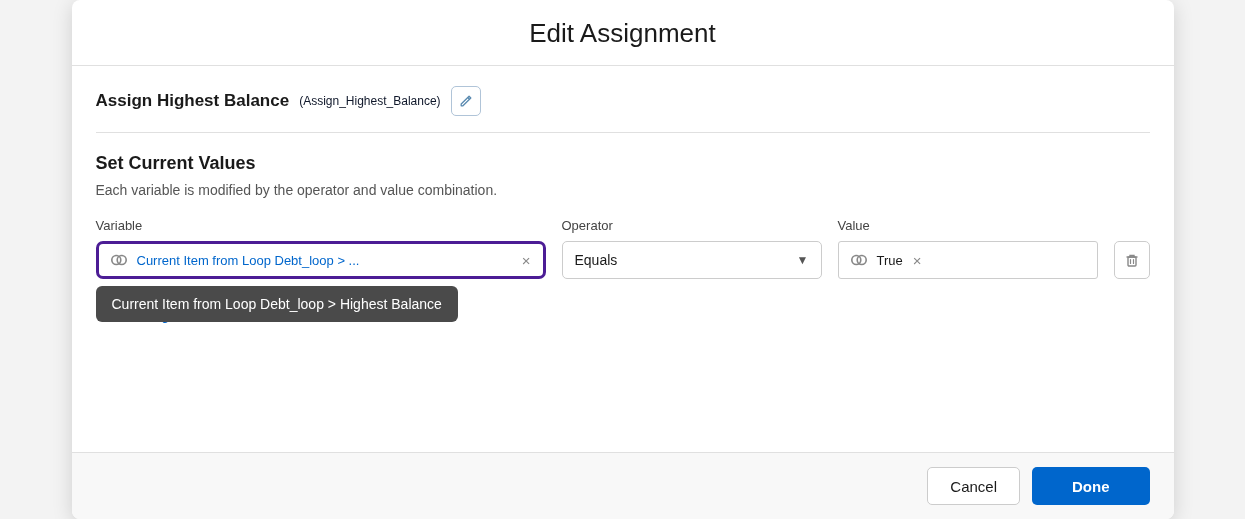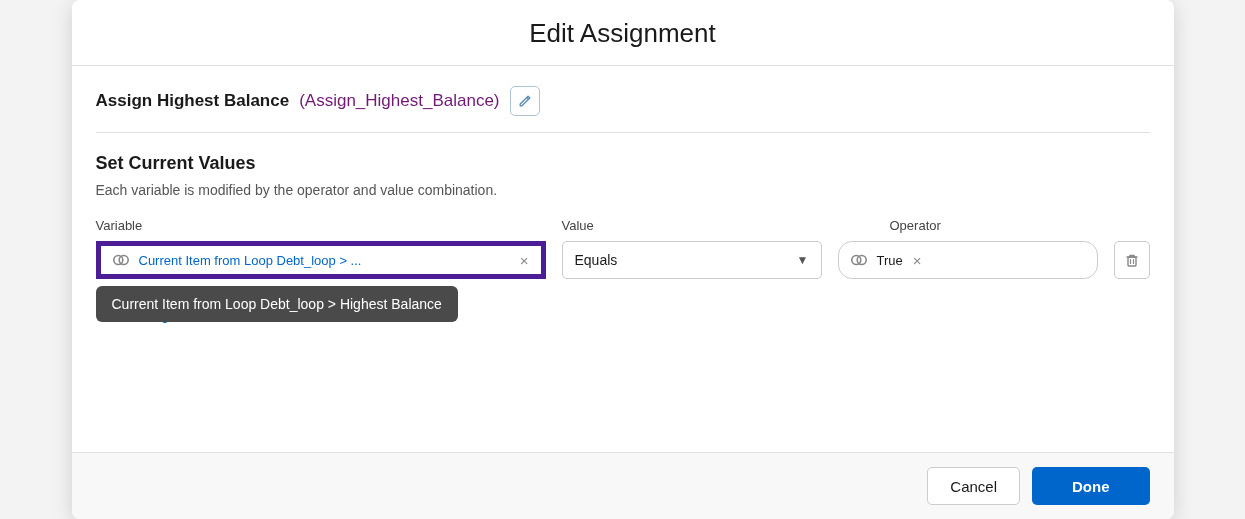--- a/index.html
+++ b/index.html
@@ -43,23 +43,23 @@
       padding-bottom: 16px;
       border-bottom: 1px solid #e0e0e0;
       margin-bottom: 20px;
     }
     .assignment-name-bold {
       font-size: 17px;
       font-weight: 700;
       color: #1a1a1a;
     }
     .assignment-name-normal {
-      font-size: 17px;
+      font-size: 12px;
       font-weight: 400;
-      color: #701a75;
+      color: #0f172a;
     }
     .edit-icon-btn {
       width: 30px;
       height: 30px;
       border: 1.5px solid #b0c4d8;
       border-radius: 5px;
       background: #fff;
       display: flex;
       align-items: center;
       justify-content: center;
@@ -93,22 +93,22 @@
     .value-col { flex: 1; }
     .fields-row {
       display: flex;
       gap: 16px;
       align-items: center;
       position: relative;
     }
     .variable-field {
       width: 450px;
       height: 38px;
-      border: 5px solid #4c1d95;
-      border-radius: 0;
+      border: 3px solid #4c1d95;
+      border-radius: 7px;
       display: flex;
       align-items: center;
       gap: 8px;
       padding: 0 10px;
       background: #fff;
       position: relative;
     }
     .loop-icon {
       width: 20px;
       height: 20px;
@@ -150,21 +150,21 @@
       color: #1a1a1a;
     }
     .operator-select .chevron {
       font-size: 12px;
       color: #555;
     }
     .value-field {
       flex: 1;
       height: 38px;
       border: 1px solid #ccc;
-      border-radius: 14px;
+      border-radius: 3px;
       background: #fff;
       display: flex;
       align-items: center;
       gap: 8px;
       padding: 0 10px;
     }
     .value-text {
       font-size: 13px;
       color: #1a1a1a;
     }
@@ -261,22 +261,22 @@
         </svg>
       </button>
     </div>
 
     <div>
       <div class="section-title">Set Current Values</div>
       <div class="section-desc">Each variable is modified by the operator and value combination.</div>
 
       <div class="fields-header">
         <div class="field-label variable-col">Variable</div>
+        <div class="field-label operator-col">Operator</div>
         <div class="field-label value-col">Value</div>
-        <div class="field-label operator-col">Operator</div>
       </div>
 
       <div class="fields-row">
 
         <div class="variable-field">
           <span class="loop-icon">
             <svg viewBox="0 0 20 20" fill="none" xmlns="http://www.w3.org/2000/svg">
               <circle cx="7" cy="10" r="5" stroke="#888" stroke-width="1.8" fill="none"></circle>
               <circle cx="13" cy="10" r="5" stroke="#888" stroke-width="1.8" fill="none"></circle>
             </svg>

